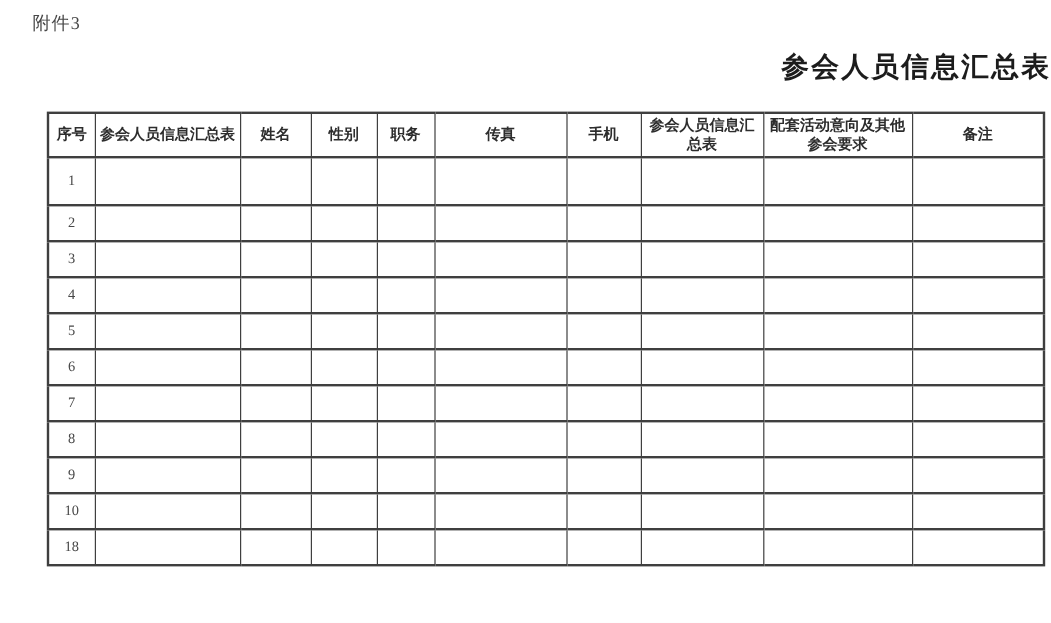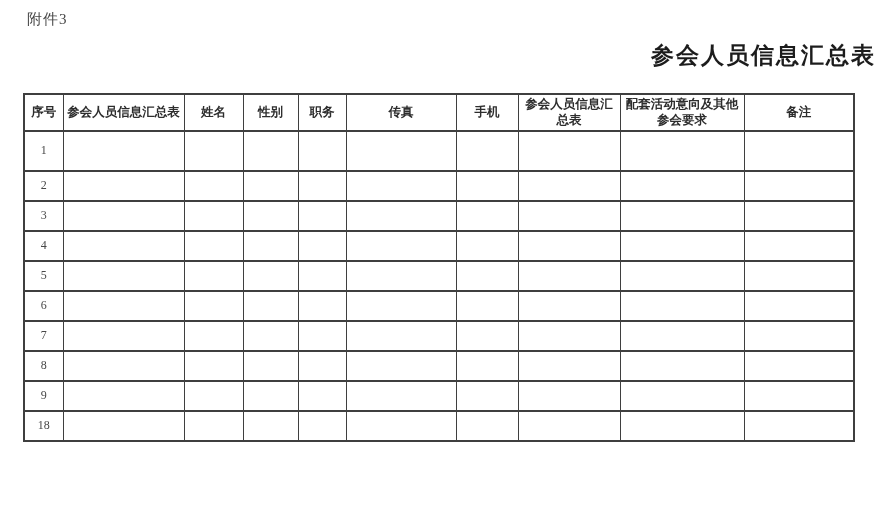--- a/index.html
+++ b/index.html
@@ -37,21 +37,21 @@
     top:40px;
     margin:0;
     text-align:right;
     font-size:23px;
     font-weight:bold;
     color:#1c1c1c;
     letter-spacing:2px;
   }
   table.grid{
     position:absolute;
-    left:23px;
+    left:39px;
     top:93px;
     width:830px;
     border-collapse:collapse;
     table-layout:fixed;
     border:2px solid var(--line);
   }
   table.grid th,
   table.grid td{
     border-style:solid;
     border-color:var(--line);
@@ -211,20 +211,32 @@
           <td></td>
           <td></td>
           <td></td>
           <td></td>
           <td></td>
           <td></td>
           <td></td>
           <td></td>
         </tr>
         <tr>
+          <td class="num">10</td>
+          <td></td>
+          <td></td>
+          <td></td>
+          <td></td>
+          <td></td>
+          <td></td>
+          <td></td>
+          <td></td>
+          <td></td>
+        </tr>
+        <tr>
           <td class="num">18</td>
           <td></td>
           <td></td>
           <td></td>
           <td></td>
           <td></td>
           <td></td>
           <td></td>
           <td></td>
           <td></td>

